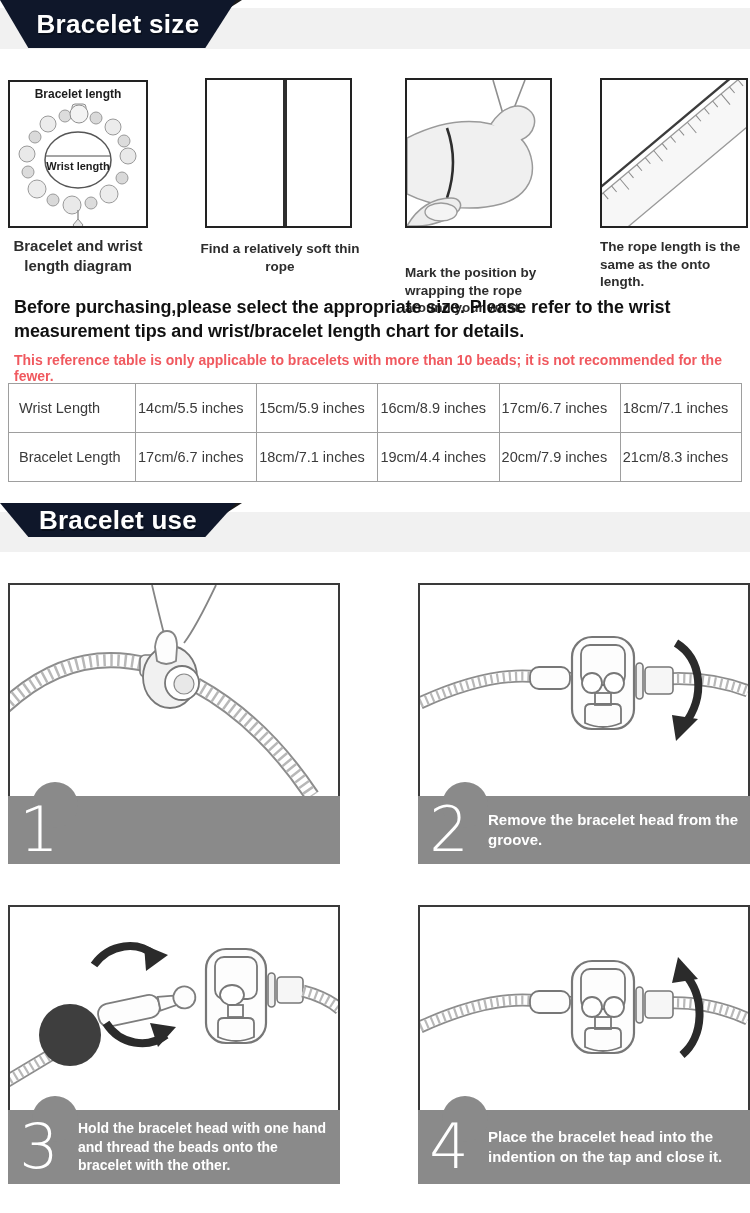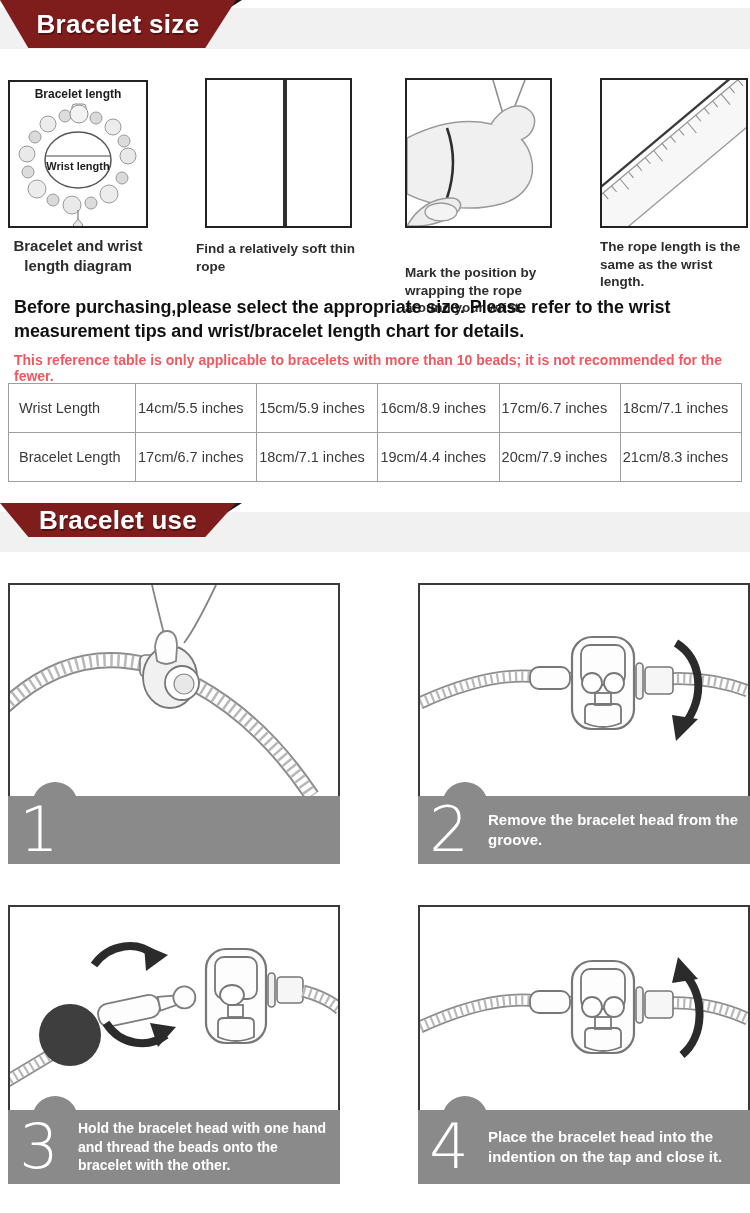--- a/index.html
+++ b/index.html
@@ -4,21 +4,21 @@
 <style>
   html,body{margin:0;padding:0;background:#fff;}
   #page{position:relative;width:750px;height:1213px;background:#fff;overflow:hidden;
         font-family:"Liberation Sans","DejaVu Sans",sans-serif;color:#222;}
 
   
   .banner-wrap{position:absolute;left:0;width:750px;height:52px;}
   .banner-strip{position:absolute;left:0;right:0;top:8px;bottom:3px;background:#f1f1f1;}
   .banner-fold{position:absolute;left:196px;top:0;width:46px;height:17px;background:#1a1a1a;
                clip-path:polygon(0 0,100% 0,42% 100%);}
-  .banner-ribbon{position:absolute;left:0;top:0;width:236px;height:48px;background:#7f1d1d;
+  .banner-ribbon{position:absolute;left:0;top:0;width:236px;height:48px;background:#0f172a;
                  clip-path:polygon(0 0,100% 0,87% 100%,12% 100%);
                  display:flex;align-items:center;justify-content:center;}
   .banner-text{color:#fff;font-size:26px;font-weight:bold;letter-spacing:.3px;
                text-shadow:1px 2px 0 rgba(0,0,0,.35);}
 
   
   .mpanel{position:absolute;background:#fff;border:2px solid #222;box-sizing:border-box;overflow:hidden;}
   .mcap{position:absolute;font-size:13.5px;font-weight:bold;color:#2d2d2d;line-height:1.3;}
   .diagram-label{position:absolute;font-weight:bold;color:#1c1c1c;text-align:center;width:100%;}
 
@@ -91,21 +91,21 @@
       <line x1="68" y1="112" x2="68" y2="121" stroke="#8f8f8f" stroke-width="1.4"></line>
       <path d="M68 121 l5 6 -5 6 -5 -6 Z" fill="#e7e7e7" stroke="#8f8f8f"></path>
     </svg>
     <div class="diagram-label" style="top:78px;font-size:11px;">Wrist length</div>
   </div>
   <div class="mcap" style="left:8px;top:236px;width:140px;text-align:center;font-size:15px;">Bracelet and wrist length diagram</div>
 
   <div class="mpanel" style="left:205px;top:78px;width:147px;height:150px;">
     <div class="rope-line" style="left:76px;"></div>
   </div>
-  <div class="mcap" style="left:196px;top:240px;width:168px;text-align:left;">Find a relatively soft thin rope</div>
+  <div class="mcap" style="left:196px;top:240px;width:168px;text-align:center;">Find a relatively soft thin rope</div>
 
   <div class="mpanel" style="left:405px;top:78px;width:147px;height:150px;">
     <svg width="143" height="146" viewBox="0 0 143 146">
       <path d="M86 0 L96 34 M118 0 L104 36" class="ln"></path>
       <ellipse cx="100" cy="42" rx="9" ry="12" fill="#f2f2f2" stroke="#9a9a9a" stroke-width="1.4"></ellipse>
       <path d="M0 58 C28 44 58 38 84 44 C108 49 122 62 125 82 C128 102 116 118 94 124 C62 133 24 126 0 114 Z" fill="#f0f0f0" stroke="#9a9a9a" stroke-width="1.5"></path>
       <path d="M84 44 C96 26 112 22 122 30 C132 38 128 54 114 60" fill="#f0f0f0" stroke="#9a9a9a" stroke-width="1.5"></path>
       <path d="M40 48 Q 52 82 40 118" fill="none" stroke="#2e2e2e" stroke-width="2.6"></path>
       <path d="M0 146 C10 128 26 118 44 118 C52 118 56 124 52 130 C44 140 24 146 10 146 Z" fill="#ededed" stroke="#9a9a9a" stroke-width="1.5"></path>
       <ellipse cx="34" cy="132" rx="16" ry="9" fill="#f4f4f4" stroke="#9a9a9a" stroke-width="1.3"></ellipse>
@@ -136,21 +136,21 @@
           <line x1="124" y1="58" x2="124" y2="66"></line>
             <line x1="135" y1="58" x2="135" y2="66"></line>
           <line x1="146" y1="58" x2="146" y2="72"></line>
             <line x1="157" y1="58" x2="157" y2="66"></line>
           <line x1="168" y1="58" x2="168" y2="66"></line>
             <line x1="179" y1="58" x2="179" y2="72"></line>
         </g>
       </g>
     </svg>
   </div>
-  <div class="mcap" style="left:600px;top:238px;width:150px;">The rope length is the same as the wrist length.</div>
+  <div class="mcap" style="left:600px;top:238px;width:150px;">The rope length is the same as the onto length.</div>
 
   <div class="intro">Before purchasing,please select the appropriate size. Please refer to the wrist measurement tips and wrist/bracelet length chart for details.</div>
   <div class="warning">This reference table is only applicable to bracelets with more than 10 beads; it is not recommended for the fewer.</div>
 
   <table class="size-table">
     <tbody>
         <tr>
       <td class="rowhead">Wrist Length</td>
       <td>14cm/5.5 inches</td>
       <td>15cm/5.9 inches</td>

